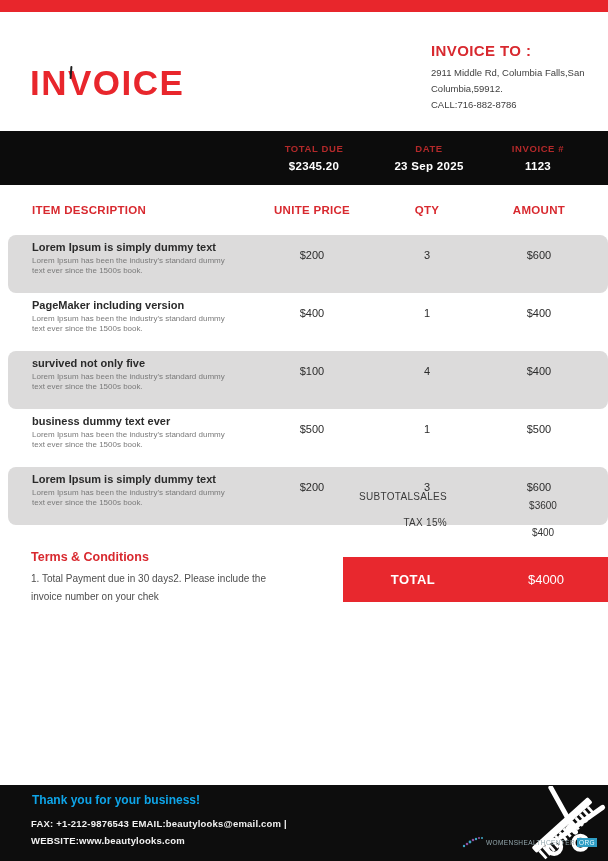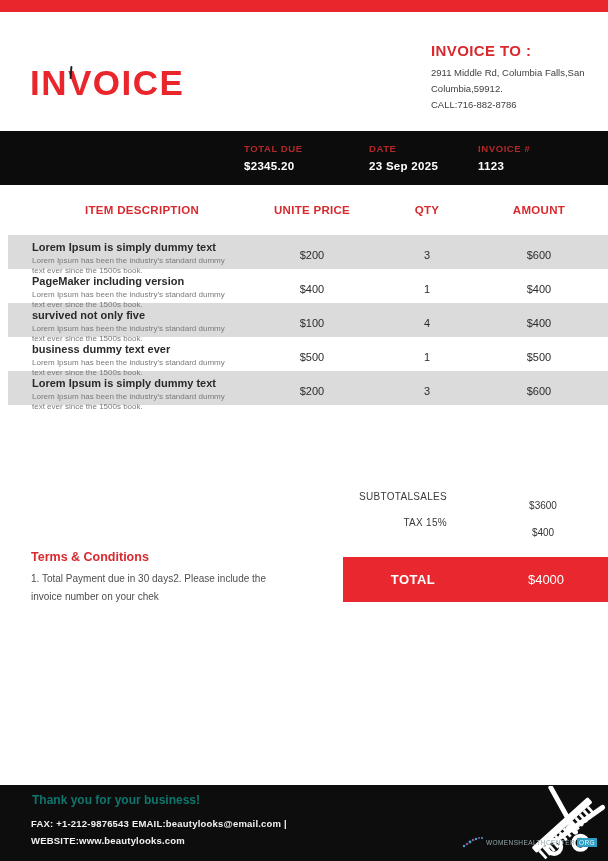--- a/index.html
+++ b/index.html
@@ -24,42 +24,42 @@
   .stray-mark {
     position:absolute; left:70px; top:66px; width:2px; height:13px;
     background:#1f1f1f; transform:rotate(4deg); border-radius:1px;
   }
   .invoice-to { position:absolute; left:431px; top:42px; width:165px; }
   .invoice-to .label { font-size:15px; font-weight:700; color:#d8292f; letter-spacing:.4px; margin-bottom:6px; }
   .invoice-to .line { font-size:9.5px; color:#3e3e3e; line-height:16px; }
 
   
   .summary-bar { position:absolute; left:0; top:131px; width:608px; height:54px; background:#0c0c0c; }
-  .summary-col { position:absolute; top:0; height:54px; }
+  .summary-col { position:absolute; top:0; height:54px; text-align:center; }
   .summary-col .s-label { margin-top:12px; font-size:9.5px; font-weight:700; letter-spacing:.6px; color:#b3292a; }
   .summary-col .s-value { margin-top:6px; font-size:11.5px; font-weight:600; color:#ffffff; letter-spacing:.3px; }
   .sc-0 { left:244px; width:140px; }
   .sc-1 { left:369px; width:120px; }
   .sc-2 { left:478px; width:120px; }
 
   
   .thead {
     position:absolute; left:8px; top:199px; width:600px; height:22px;
     display:grid; grid-template-columns:24px 220px 120px 110px 114px; align-items:center;
   }
   .thead .th { font-size:11.5px; font-weight:700; color:#d8292f; letter-spacing:.3px; }
-  .th.c-desc { grid-column:2; text-align:center; }
+  .th.c-desc { grid-column:2; text-align:left; }
   .th.c-price { grid-column:3; text-align:center; }
   .th.c-qty { grid-column:4; text-align:center; }
   .th.c-amt { grid-column:5; text-align:center; }
 
   .tbody { position:absolute; left:8px; top:235px; width:600px; }
   .row {
     display:grid; grid-template-columns:24px 220px 120px 110px 114px;
-    height:34px; background:#ffffff;
+    height:58px; background:#ffffff;border-radius:8px;
   }
   .row:nth-child(odd) { background:#dcdbdb; }
   .cell-desc { grid-column:2; padding-top:6px; }
   .item-title { font-size:11px; font-weight:600; color:#2a2a2a; }
   .item-sub { font-size:8px; color:#7a7a7a; line-height:9.5px; margin-top:3px; width:200px; }
   .cell-num { padding-top:14px; text-align:center; font-size:11px; color:#2b2b2b; }
   .cell-price { grid-column:3; } .cell-qty { grid-column:4; } .cell-amt { grid-column:5; }
 
   
   .tot-label { position:absolute; width:167px; left:280px; text-align:right; font-size:10px; color:#3a3a3a; letter-spacing:.3px; }
@@ -71,21 +71,21 @@
   .total-bar .t-label { position:absolute; left:20px; top:15px; width:100px; text-align:center; font-size:13px; font-weight:700; color:#ffffff; letter-spacing:.5px; }
   .total-bar .t-value { position:absolute; left:153px; top:15px; width:100px; text-align:center; font-size:13px; color:#ffffff; }
 
   
   .terms { position:absolute; left:31px; top:550px; width:280px; }
   .terms .t-title { font-size:12.5px; font-weight:700; color:#d8292f; margin-bottom:6px; }
   .terms .t-line { font-size:10px; color:#4e4e4e; line-height:18px; }
 
   
   .footer { position:absolute; left:0; top:785px; width:608px; height:76px; background:#0d0d0d; }
-  .footer .thanks { position:absolute; left:32px; top:8px; font-size:12px; font-weight:700; color:#0f766e;text-align:right; }
+  .footer .thanks { position:absolute; left:32px; top:8px; font-size:12px; font-weight:700; color:#0ea5e9;text-align:right; }
   .footer .f-lines { position:absolute; left:31px; top:31px; }
   .footer .f-line { font-size:9.5px; font-weight:700; color:#f2f2f2; line-height:16.5px; letter-spacing:.2px; }
   .logo { position:absolute; left:521px; top:1px; width:86px; height:74px; }
   .watermark { position:absolute; left:462px; top:51px; display:flex; align-items:center; gap:2px; }
   .watermark .wm-dots { width:22px; height:12px; }
   .watermark .wm-text { font-size:6.5px; color:#93a7ad; letter-spacing:.4px; }
   .watermark .wm-badge { font-size:6.5px; color:#eafcff; background:#2f9dc4; padding:1px 2px; letter-spacing:.4px; }
 </style>
 </head>
 <body>

